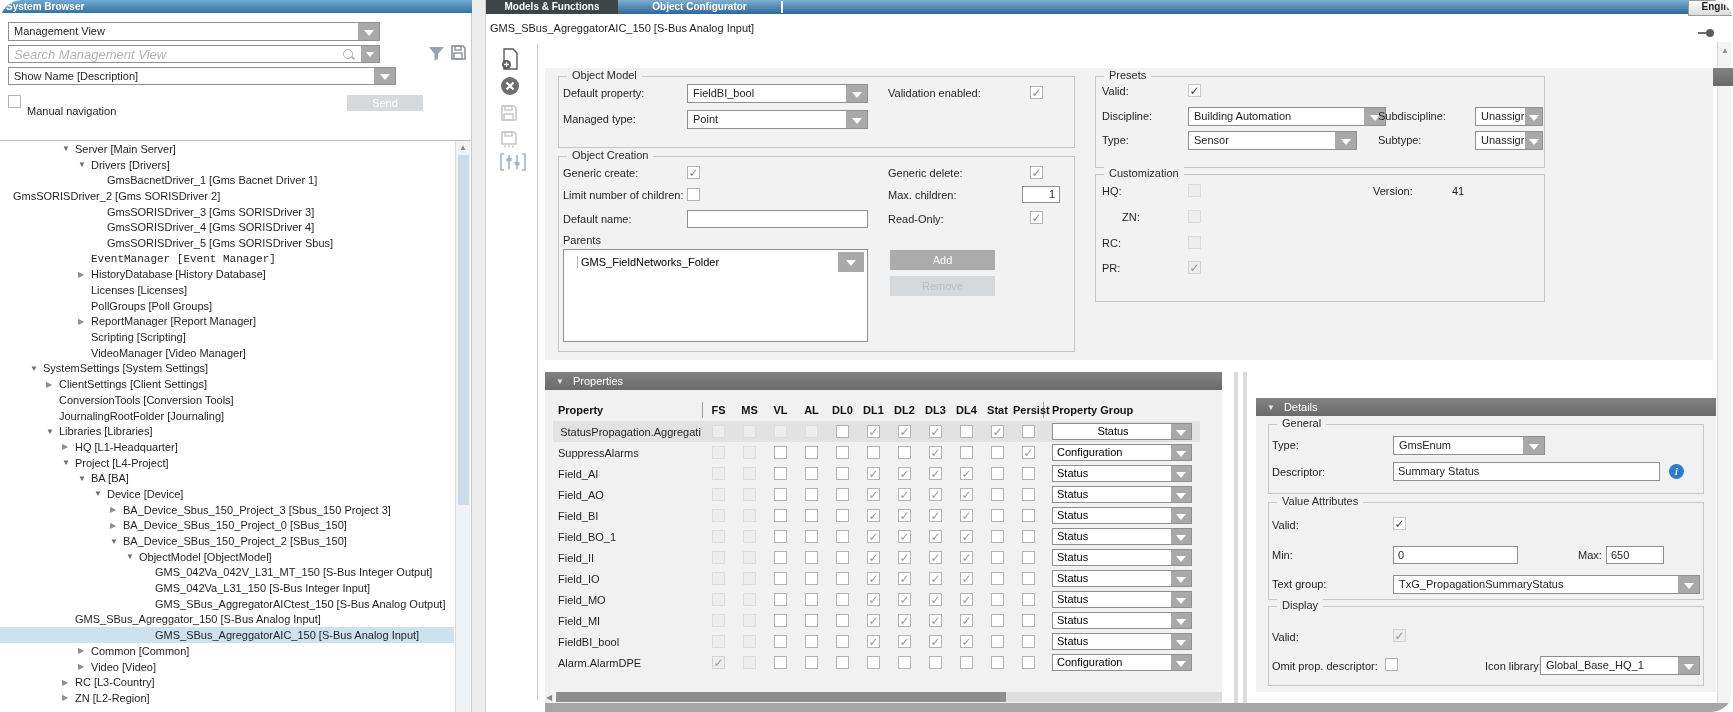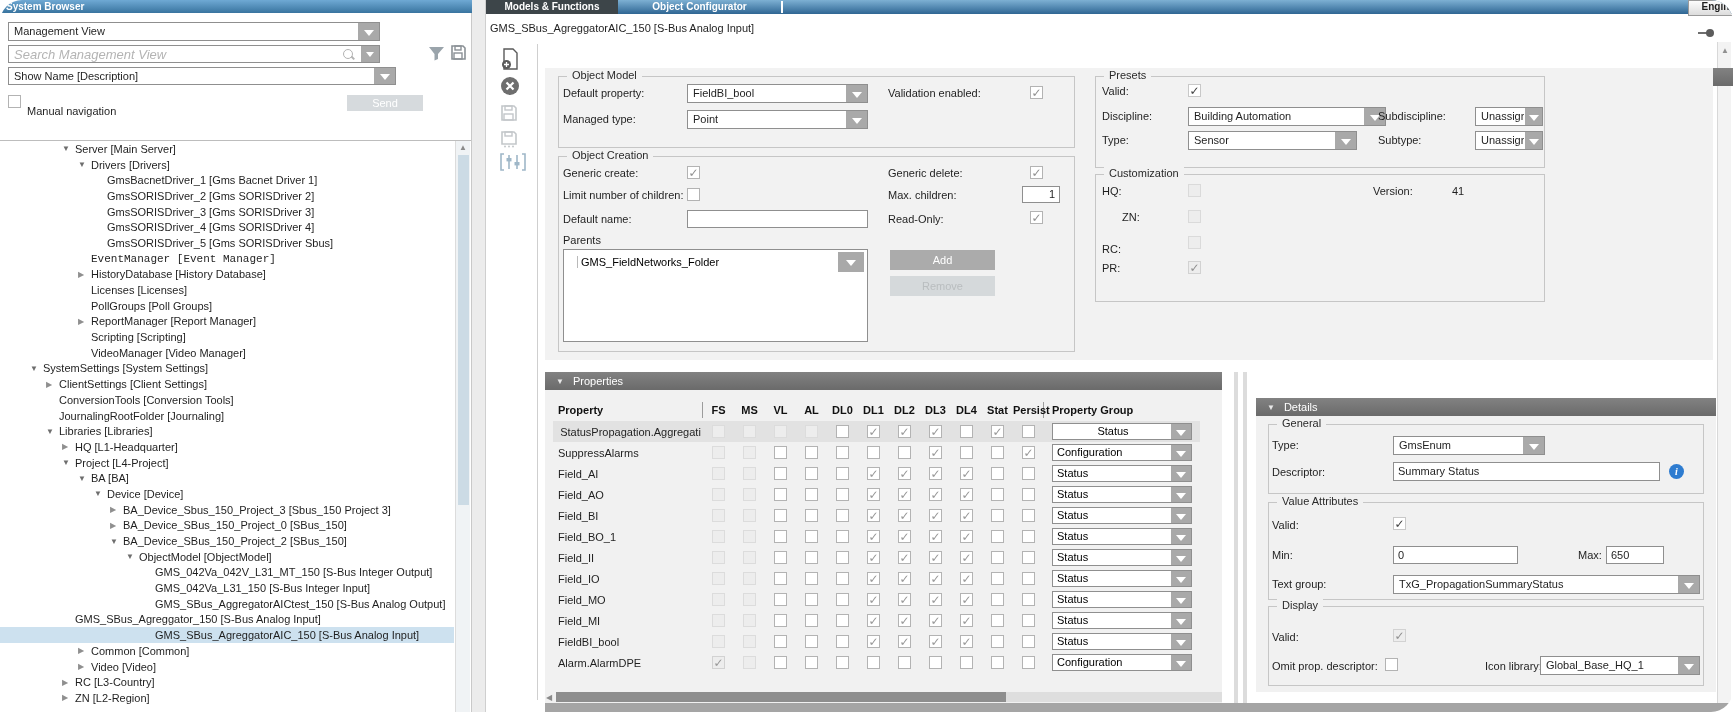--- a/index.html
+++ b/index.html
@@ -150,21 +150,21 @@
           <span>Server [Main Server]</span>
         </div>
         <div class="tree-row" style="padding-left: 78px;">
           <span class="tri-ic down">▼</span>
           <span>Drivers [Drivers]</span>
         </div>
         <div class="tree-row" style="padding-left: 94px;">
           <span class="tri-ic"></span>
           <span>GmsBacnetDriver_1 [Gms Bacnet Driver 1]</span>
         </div>
-        <div class="tree-row" style="padding-left: 94px; text-align: right;">
+        <div class="tree-row" style=" text-align: right;">
           <span class="tri-ic"></span>
           <span>GmsSORISDriver_2 [Gms SORISDriver 2]</span>
         </div>
         <div class="tree-row" style="padding-left: 94px;">
           <span class="tri-ic"></span>
           <span>GmsSORISDriver_3 [Gms SORISDriver 3]</span>
         </div>
         <div class="tree-row" style="padding-left: 94px;">
           <span class="tri-ic"></span>
           <span>GmsSORISDriver_4 [Gms SORISDriver 4]</span>
@@ -422,21 +422,21 @@
 
     <div class="gb" style="left:609px;top:174px;width:450px;height:128px;">
         <span class="gt">Customization</span>
       </div>
     <span class="lbl" style="left:616px;top:185px;">HQ:</span>
     <span class="fcb dis" style="left:702px;top:184px;"></span>
     <span class="lbl" style="left:887px;top:185px;">Version:</span>
     <span class="lbl" style="left:966px;top:185px;">41</span>
     <span class="lbl" style="left:616px;top:211px;margin-left:20px;">ZN:</span>
     <span class="fcb dis" style="left:702px;top:210px;"></span>
-    <span class="lbl" style="left:616px;top:237px;margin-top:6px;">RC:</span>
+    <span class="lbl" style="left:616px;top:237px;">RC:</span>
     <span class="fcb dis" style="left:702px;top:236px;"></span>
     <span class="lbl" style="left:616px;top:262px;">PR:</span>
     <span class="fcb dis dim" style="left:702px;top:261px;"></span>
 
     <div class="sbar" style="left:59px;top:372px;width:677px;"><span class="tri">▼</span><span>Properties</span></div>
     <div id="props-body"></div>
     <div class="phead" id="prop-head">
         <span class="th first">Property</span>
         <span class="th">FS</span>
         <span class="th">MS</span>

